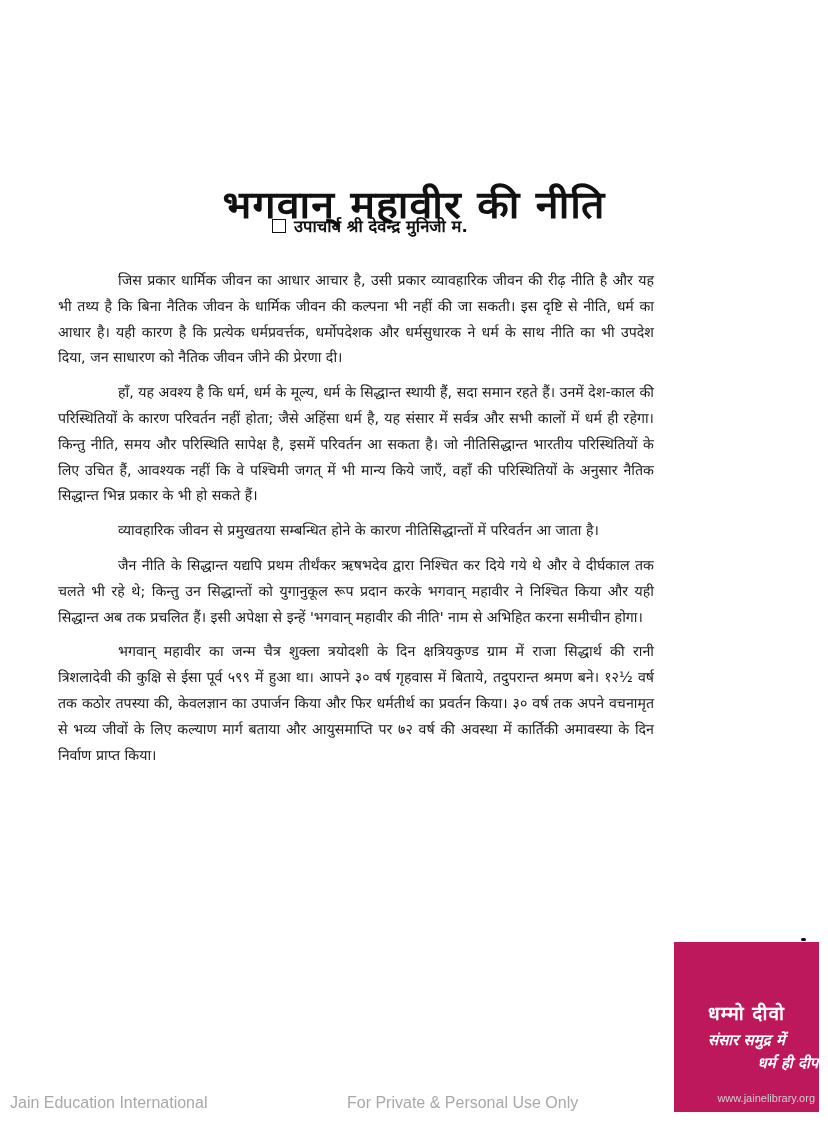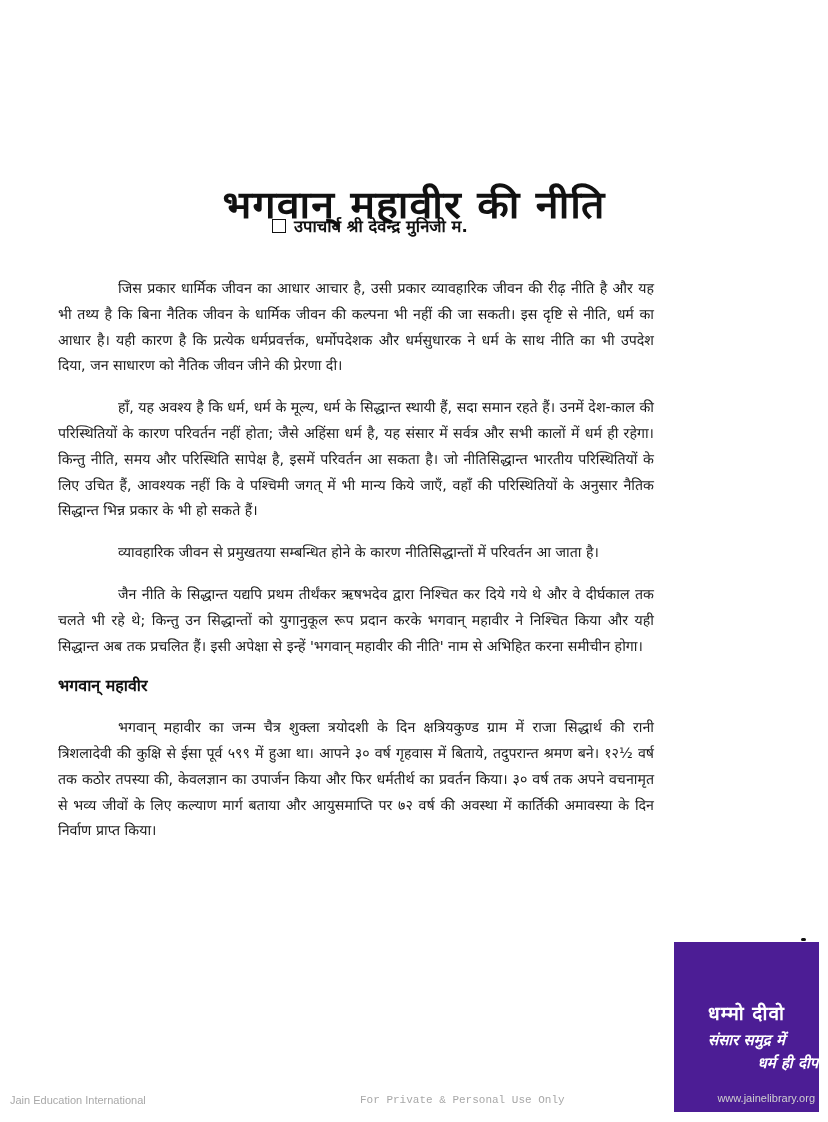--- a/index.html
+++ b/index.html
@@ -50,37 +50,37 @@
       position: absolute;
       left: 58px;
       width: 596px;
       top: 260px;
       font-size: 14.2px;
       line-height: 25.8px;
       text-align: justify;
       color: #1a1a1a;
     }
     .body-text p {
-      margin: 16px 0 9px 0;
+      margin: 8px 0 9px 0;
       text-indent: 60px;
     }
     .section-heading {
       font-weight: bold;
       font-size: 16px;
       margin: 14px 0 12px 0;
       text-indent: 0;
       color: #111;
     }
     .promo-box {
       position: absolute;
       left: 674px;
       top: 942px;
       width: 145px;
       height: 170px;
-      background: #4c1d95;
+      background: #be185d;
       color: #fff;
       text-align: center;
     }
     .promo-line1 {
       position: absolute;
       top: 58px;
       width: 100%;
       font-weight: bold;
       font-size: 19px;
       letter-spacing: 1px;
@@ -116,45 +116,44 @@
       top: 938px;
       width: 5px;
       height: 3px;
       background: #111;
       border-radius: 2px;
     }
     .footer-left, .footer-center {
       position: absolute;
       top: 1094px;
       font-family: "Liberation Sans", sans-serif;
-      font-size: 11px;
+      font-size: 16px;
       color: #a8a8a8;
     }
     .footer-left { left: 10px; }
-    .footer-center { left: 360px; font-family: Liberation Mono, monospace; }
+    .footer-center { left: 347px; }
   </style>
 </head>
 <body>
 
 <div>
 
   <h1 class="page-title">भगवान् महावीर की नीति</h1>
 
   <div class="byline">
     <span class="box"></span>
     <span>उपाचार्य श्री देवेन्द्र मुनिजी म.</span>
   </div>
 
   <div class="body-text">
     <p>जिस प्रकार धार्मिक जीवन का आधार आचार है, उसी प्रकार व्यावहारिक जीवन की रीढ़ नीति है और यह भी तथ्य है कि बिना नैतिक जीवन के धार्मिक जीवन की कल्पना भी नहीं की जा सकती। इस दृष्टि से नीति, धर्म का आधार है। यही कारण है कि प्रत्येक धर्मप्रवर्त्तक, धर्मोपदेशक और धर्मसुधारक ने धर्म के साथ नीति का भी उपदेश दिया, जन साधारण को नैतिक जीवन जीने की प्रेरणा दी।</p>
     <p>हाँ, यह अवश्य है कि धर्म, धर्म के मूल्य, धर्म के सिद्धान्त स्थायी हैं, सदा समान रहते हैं। उनमें देश-काल की परिस्थितियों के कारण परिवर्तन नहीं होता; जैसे अहिंसा धर्म है, यह संसार में सर्वत्र और सभी कालों में धर्म ही रहेगा। किन्तु नीति, समय और परिस्थिति सापेक्ष है, इसमें परिवर्तन आ सकता है। जो नीतिसिद्धान्त भारतीय परिस्थितियों के लिए उचित हैं, आवश्यक नहीं कि वे पश्चिमी जगत् में भी मान्य किये जाएँ, वहाँ की परिस्थितियों के अनुसार नैतिक सिद्धान्त भिन्न प्रकार के भी हो सकते हैं।</p>
     <p>व्यावहारिक जीवन से प्रमुखतया सम्बन्धित होने के कारण नीतिसिद्धान्तों में परिवर्तन आ जाता है।</p>
     <p>जैन नीति के सिद्धान्त यद्यपि प्रथम तीर्थंकर ऋषभदेव द्वारा निश्चित कर दिये गये थे और वे दीर्घकाल तक चलते भी रहे थे; किन्तु उन सिद्धान्तों को युगानुकूल रूप प्रदान करके भगवान् महावीर ने निश्चित किया और यही सिद्धान्त अब तक प्रचलित हैं। इसी अपेक्षा से इन्हें 'भगवान् महावीर की नीति' नाम से अभिहित करना समीचीन होगा।</p>
 
-    <div class="section-heading">भगवान् महावीर</div>
 
     <p>भगवान् महावीर का जन्म चैत्र शुक्ला त्रयोदशी के दिन क्षत्रियकुण्ड ग्राम में राजा सिद्धार्थ की रानी त्रिशलादेवी की कुक्षि से ईसा पूर्व ५९९ में हुआ था। आपने ३० वर्ष गृहवास में बिताये, तदुपरान्त श्रमण बने। १२½ वर्ष तक कठोर तपस्या की, केवलज्ञान का उपार्जन किया और फिर धर्मतीर्थ का प्रवर्तन किया। ३० वर्ष तक अपने वचनामृत से भव्य जीवों के लिए कल्याण मार्ग बताया और आयुसमाप्ति पर ७२ वर्ष की अवस्था में कार्तिकी अमावस्या के दिन निर्वाण प्राप्त किया।</p>
   </div>
 
   <div class="dot-mark"></div>
 
   <div class="promo-box">
     <div class="promo-line1">धम्मो दीवो</div>
     <div class="promo-line2">संसार समुद्र में</div>
     <div class="promo-line3">धर्म ही दीप है</div>

